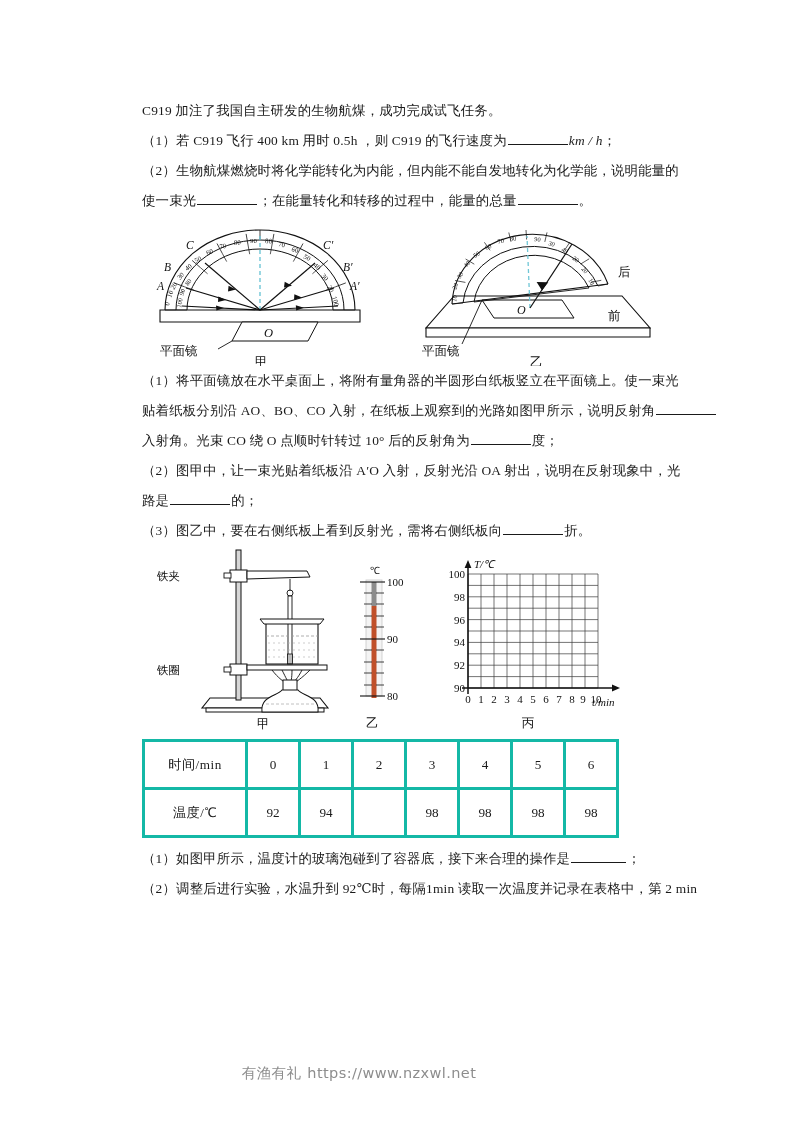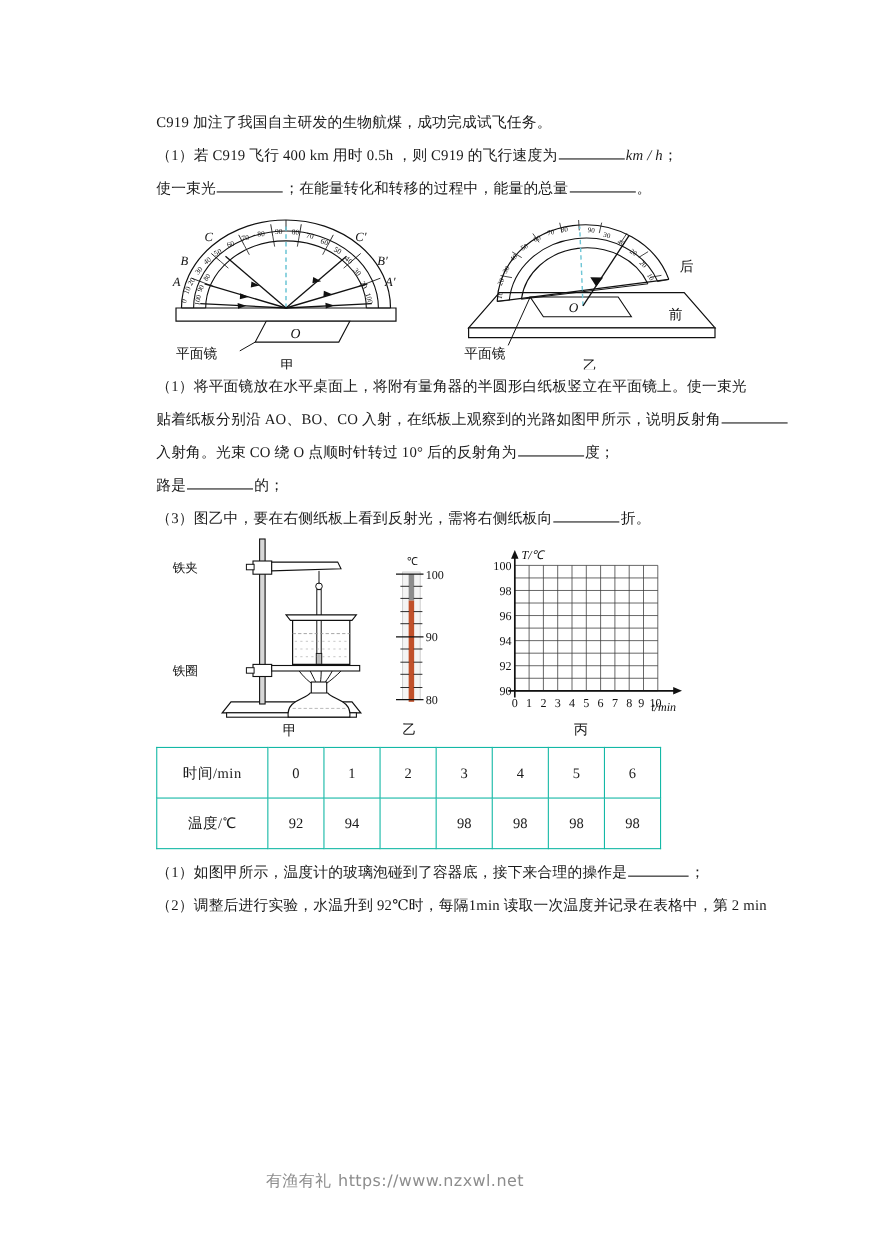--- a/index.html
+++ b/index.html
@@ -59,21 +59,21 @@
     width: 570px;
   }
 
   
   table.data {
     border-collapse: collapse;
     margin: 8px 0 6px 0;
     table-layout: fixed;
   }
   table.data td {
-    border: 1px solid #14b8a6;
+    border: 3px solid #14b8a6;
     height: 43px;
     text-align: center;
     vertical-align: middle;
     font-size: 13.2px;
     font-family: "Liberation Serif", serif;
   }
   table.data td.hdr {
     width: 98px;
     letter-spacing: 0.5px;
   }
@@ -99,20 +99,21 @@
 <div class="page">
 
   <div class="content">
 
     <p class="line">C919 加注了我国自主研发的生物航煤，成功完成试飞任务。</p>
 
     <p class="line">
       <span>（1）若 C919 飞行 400 km 用时 0.5h ，则 C919 的飞行速度为</span><span class="blank b60"></span><span class="ital">km / h</span><span>；</span>
     </p>
 
+    <p class="line">（2）生物航煤燃烧时将化学能转化为内能，但内能不能自发地转化为化学能，说明能量的</p>
     <p class="line">
       <span>使一束光</span><span class="blank b60"></span><span>；在能量转化和转移的过程中，能量的总量</span><span class="blank b60"></span><span>。</span>
     </p>
 
 
     <div class="fig14">
       <svg width="570" height="150" viewBox="0 0 570 150">
 
         <g transform="translate(18,2)">
 
@@ -279,20 +280,21 @@
       </svg>
     </div>
 
     <p class="line">（1）将平面镜放在水平桌面上，将附有量角器的半圆形白纸板竖立在平面镜上。使一束光</p>
     <p class="line">
       <span>贴着纸板分别沿 AO、BO、CO 入射，在纸板上观察到的光路如图甲所示，说明反射角</span><span class="blank b60"></span>
     </p>
     <p class="line">
       <span>入射角。光束 CO 绕 O 点顺时针转过 10° 后的反射角为</span><span class="blank b60"></span><span>度；</span>
     </p>
+    <p class="line">（2）图甲中，让一束光贴着纸板沿 A′O 入射，反射光沿 OA 射出，说明在反射现象中，光</p>
     <p class="line">
       <span>路是</span><span class="blank b60"></span><span>的；</span>
     </p>
     <p class="line">
       <span>（3）图乙中，要在右侧纸板上看到反射光，需将右侧纸板向</span><span class="blank b60"></span><span>折。</span>
     </p>
 
 
     <div class="fig15">
       <svg width="570" height="185" viewBox="0 0 570 185">

